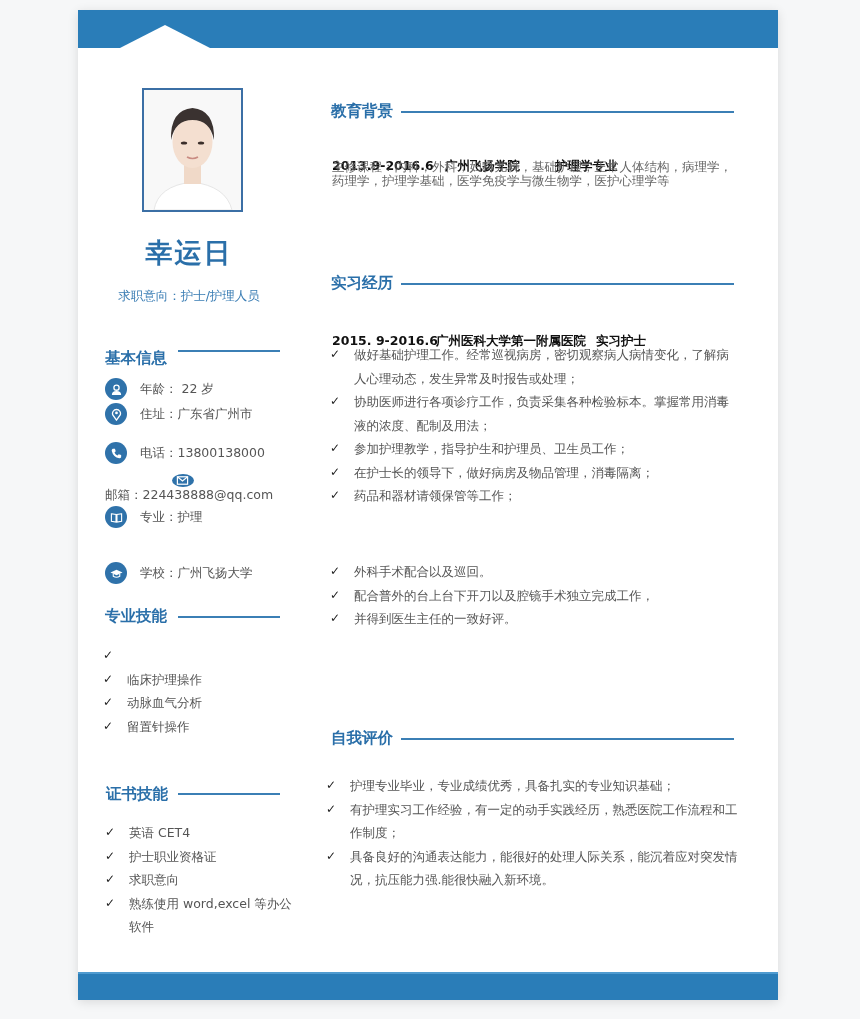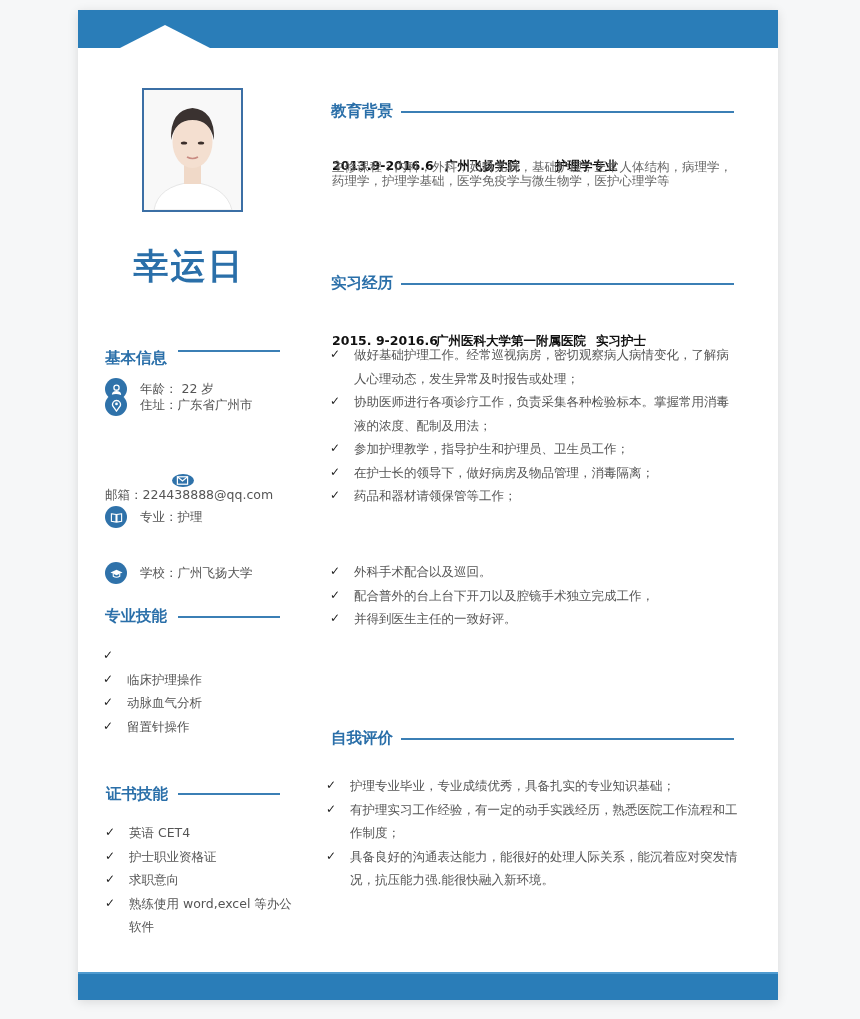--- a/index.html
+++ b/index.html
@@ -11,21 +11,21 @@
   }
   .top-band { position:absolute; left:0; top:0; width:700px; height:38px; background:#2a7db8; }
   .top-notch { position:absolute; left:40px; top:15px; width:94px; height:24px; }
   .bottom-band { position:absolute; left:0; top:962px; width:700px; height:28px; background:#2a7db8; border-top:2px solid #4f9bd0; }
 
   .photo {
     position:absolute; left:64px; top:78px; width:101px; height:124px;
     border:2px solid #3b6fa5; background:#f7f7f7; overflow:hidden;
   }
   .name { position:absolute; left:0; top:225px; width:222px; text-align:center;
-    font-size:35px; font-weight:bold; color:#2a6fa9; letter-spacing:2px;margin-top:8px; }
+    font-size:27px; font-weight:bold; color:#2a6fa9; letter-spacing:2px; }
   .intent { position:absolute; left:0; top:278px; width:222px; text-align:center;
     font-size:12.5px; color:#3a7db4; }
 
   .sec-title { position:absolute; font-size:15.5px; font-weight:bold; color:#2a6fa9; white-space:nowrap; }
   .sec-line { position:absolute; height:2px; background:#3b7fb5; }
 
   .info-row { position:absolute; left:27px; height:22px; display:flex; align-items:center; }
   .info-icon { width:22px; height:22px; border-radius:50%; background:#2f72aa; display:flex; align-items:center; justify-content:center; margin-right:13px; }
   .info-icon svg { width:13px; height:13px; }
   .info-text { font-size:12.5px; color:#555; white-space:nowrap; }
@@ -55,41 +55,50 @@
       <rect x="40" y="70" width="17" height="24" fill="#f0d9c8"></rect>
       <ellipse cx="48.5" cy="52" rx="20" ry="26" fill="#f4dfd0"></ellipse>
       <path d="M27 50 Q26 20 48.5 18 Q71 20 70 50 Q66 30 48.5 30 Q31 30 27 50 Z" fill="#3a3230"></path>
       <ellipse cx="40" cy="53" rx="3.2" ry="1.6" fill="#3a2e2a"></ellipse>
       <ellipse cx="57" cy="53" rx="3.2" ry="1.6" fill="#3a2e2a"></ellipse>
       <path d="M43 67 Q48.5 70 54 67" stroke="#c98b82" stroke-width="1.6" fill="none"></path>
     </svg>
   </div>
 
   <div class="name">幸运日</div>
+  <div class="intent">求职意向：护士/护理人员</div>
 
   <div class="sec-title" style="left:27px;top:330px;margin-top:8px;">基本信息</div>
   <div class="sec-line" style="left:100px;top:340px;width:102px;"></div>
 
   <div class="info-row" style="top:368px;">
     <span class="info-icon">
       <svg viewBox="0 0 14 14">
           <circle cx="7" cy="5" r="2.8" fill="none" stroke="#fff" stroke-width="1.4"></circle>
           <path d="M2 13 Q2 8.5 7 8.5 Q12 8.5 12 13 Z" fill="#fff"></path>
         </svg>
     </span>
     <span class="info-text">年龄：  22 岁</span>
   </div>
-  <div class="info-row" style="top:384px;">
+  <div class="info-row" style="top:393px;">
     <span class="info-icon">
       <svg viewBox="0 0 14 14">
           <path d="M7 13 L3 7.5 A4.3 4.3 0 1 1 11 7.5 Z" fill="none" stroke="#fff" stroke-width="1.4"></path>
           <circle cx="7" cy="5.3" r="1.5" fill="#fff"></circle>
         </svg>
     </span>
     <span class="info-text">住址：广东省广州市</span>
+  </div>
+  <div class="info-row" style="top:432px;">
+    <span class="info-icon">
+      <svg viewBox="0 0 14 14">
+          <path d="M3 2 L5.3 2 L6.2 4.7 L4.8 5.8 Q6 8.3 8.2 9.2 L9.3 7.8 L12 8.7 L12 11 Q11.5 12.3 10 12.2 Q3.5 11 1.8 4 Q1.8 2.4 3 2 Z" fill="#fff"></path>
+        </svg>
+    </span>
+    <span class="info-text">电话：13800138000</span>
   </div>
   <div class="info-row" style="top:464px;flex-direction:column;">
     <span class="info-icon">
       <svg viewBox="0 0 14 14">
           <rect x="1.5" y="3" width="11" height="8" fill="none" stroke="#fff" stroke-width="1.3"></rect>
           <path d="M1.5 3 L7 7.5 L12.5 3" fill="none" stroke="#fff" stroke-width="1.2"></path>
         </svg>
     </span>
     <span class="info-text">邮箱：224438888@qq.com</span>
   </div>

